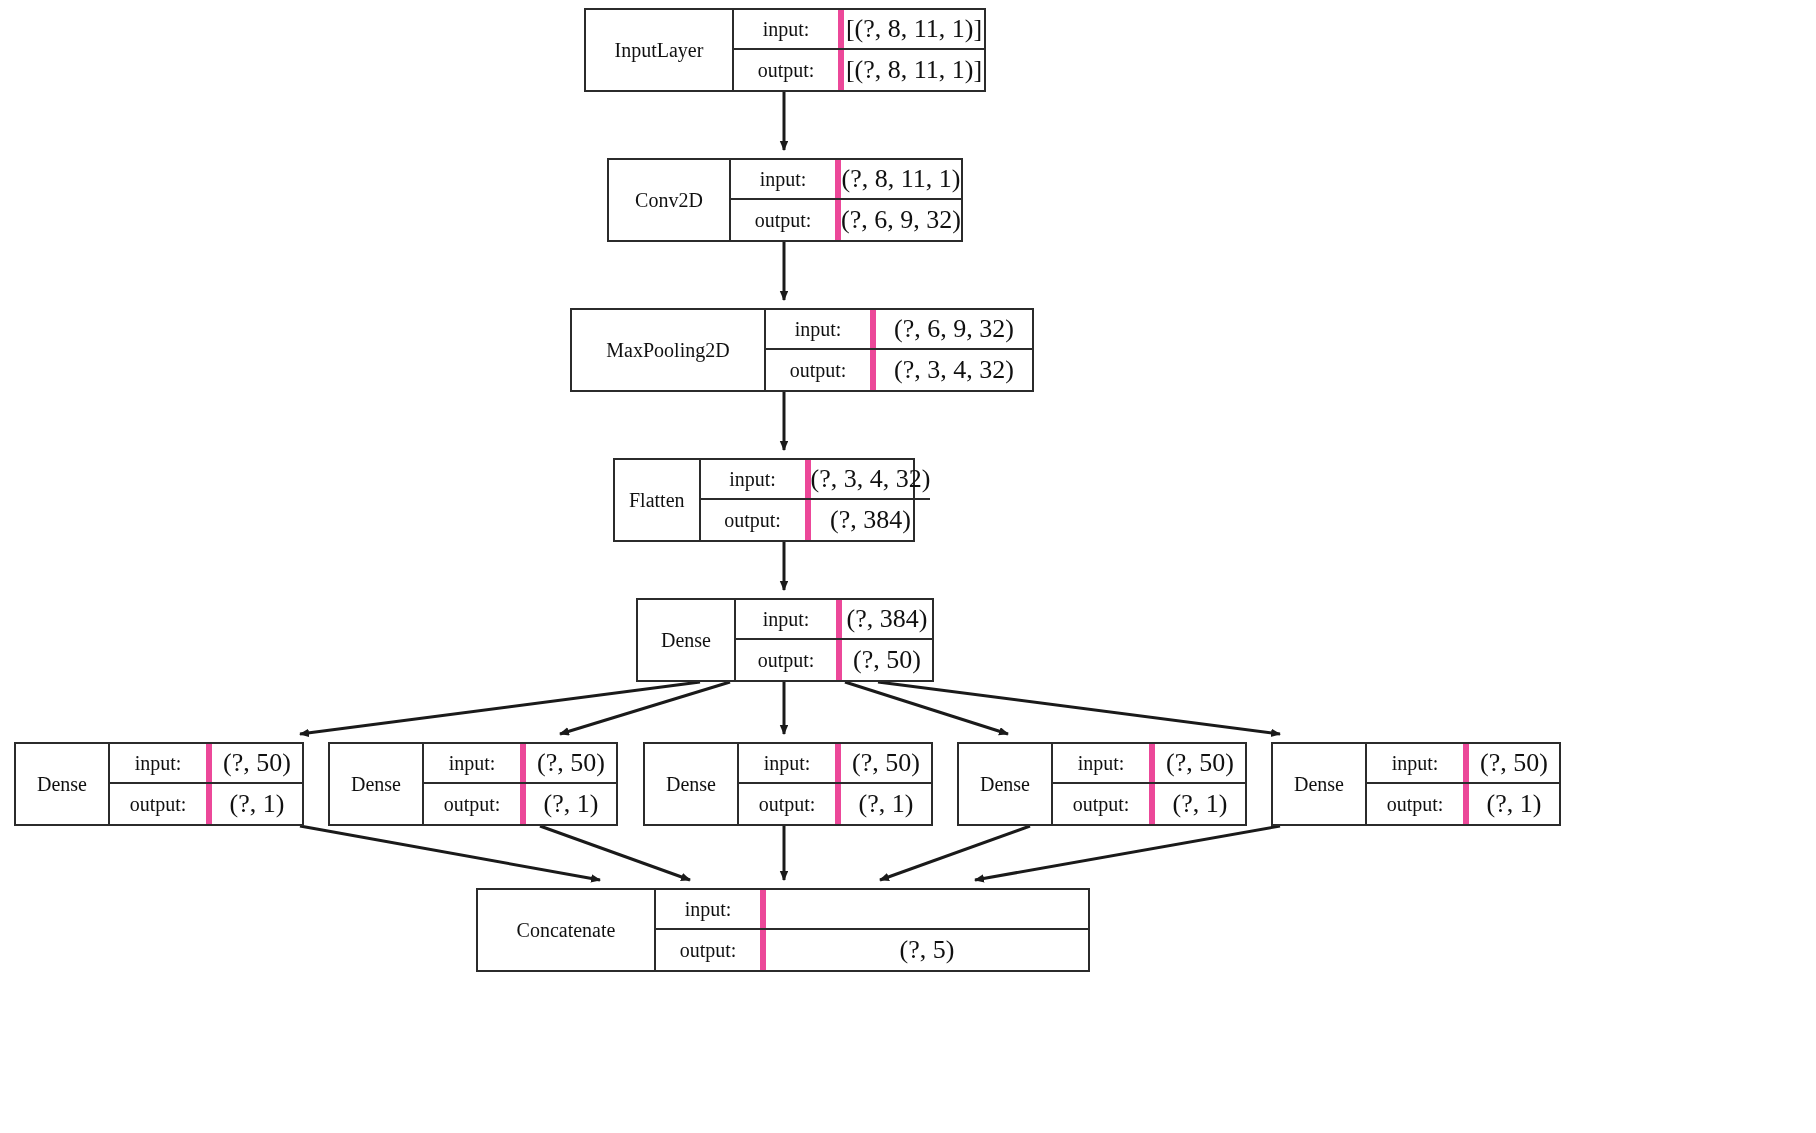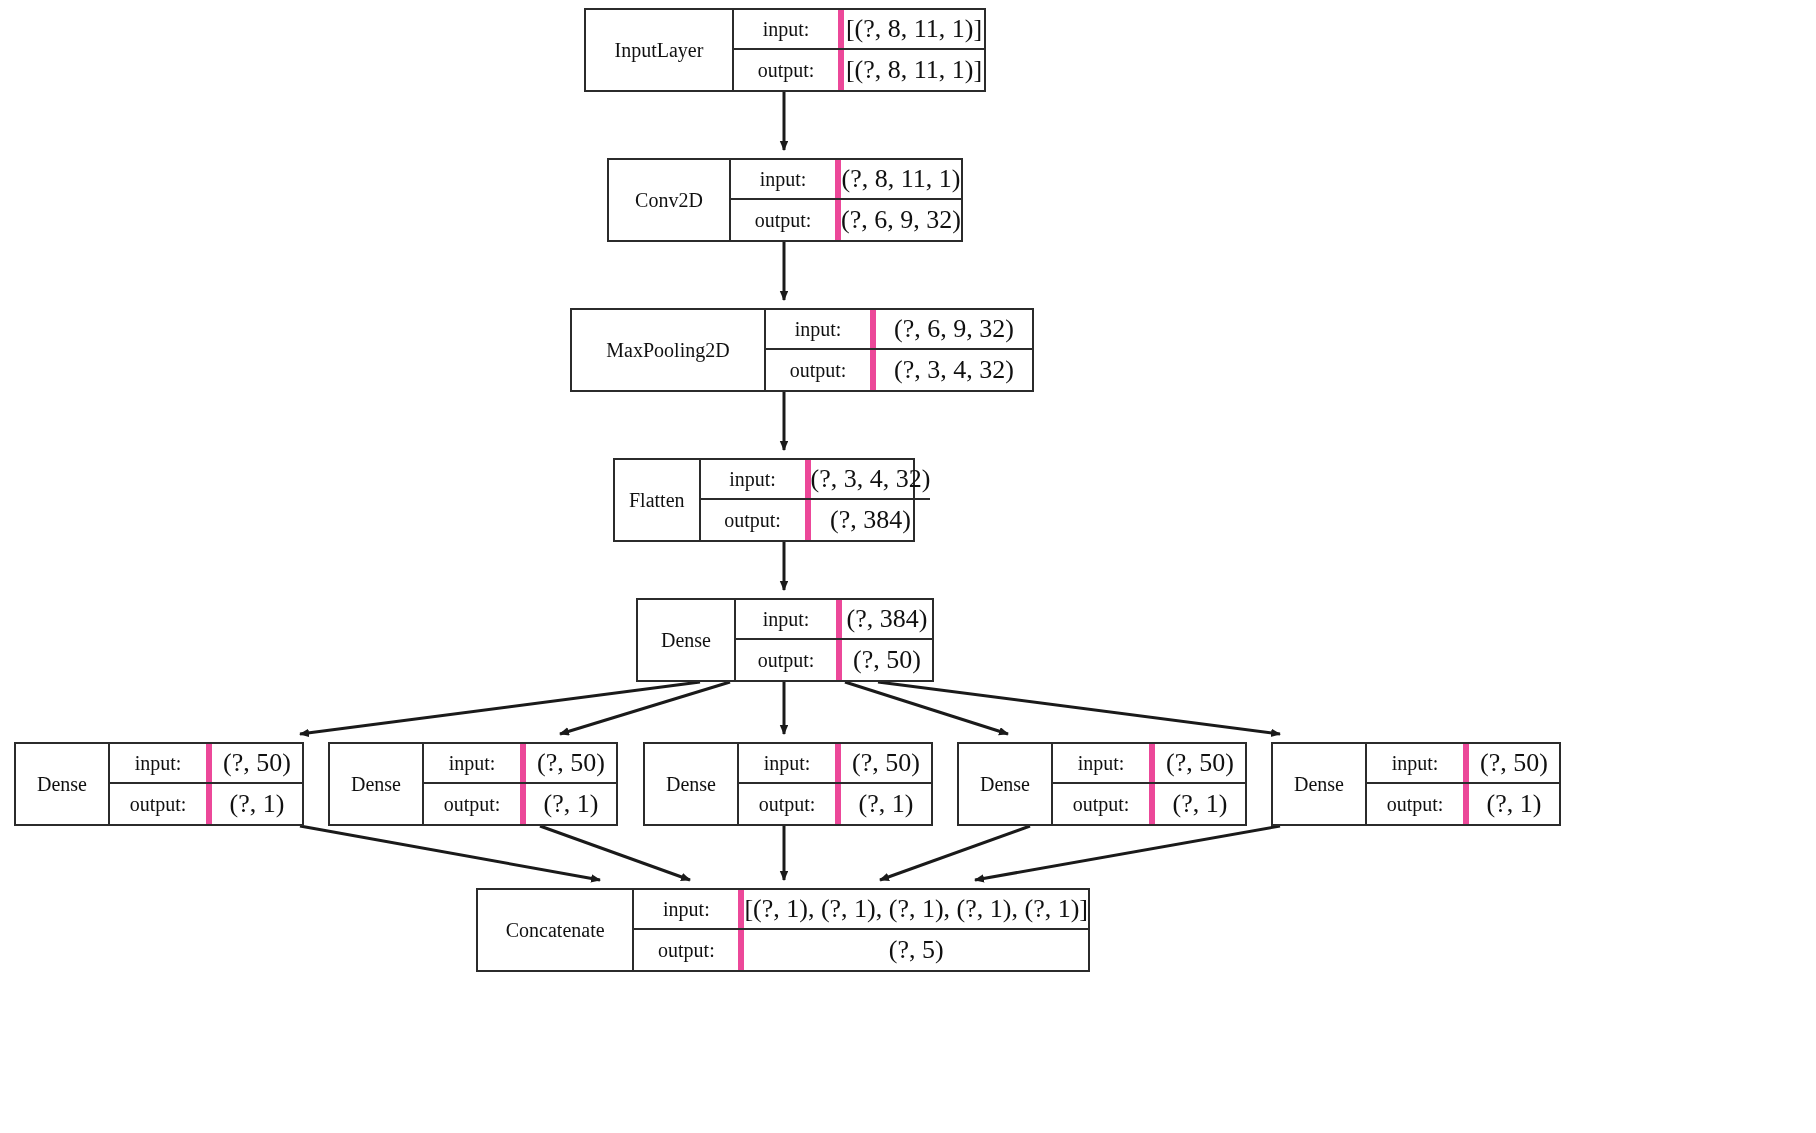--- a/index.html
+++ b/index.html
@@ -238,21 +238,20 @@
             <div class="row-label" style="width: 102px;">output:</div>
             <div class="row-value">(?, 1)</div>
           </div>
         </div>
       </div>
       <div class="node" style="left: 476px; top: 888px; width: 614px; height: 84px;">
         <div class="node-name" style="width: 176px;">Concatenate</div>
         <div class="node-table">
           <div class="node-row row-top">
             <div class="row-label" style="width: 110px;">input:</div>
-            <div class="row-value">[(?, 1), (?, 1), (?, 1), (?, 1), (?, 1)]</div>
           </div>
           <div class="node-row row-bottom">
             <div class="row-label" style="width: 110px;">output:</div>
             <div class="row-value">(?, 5)</div>
           </div>
         </div>
       </div>
     </div>
 
 </div>

